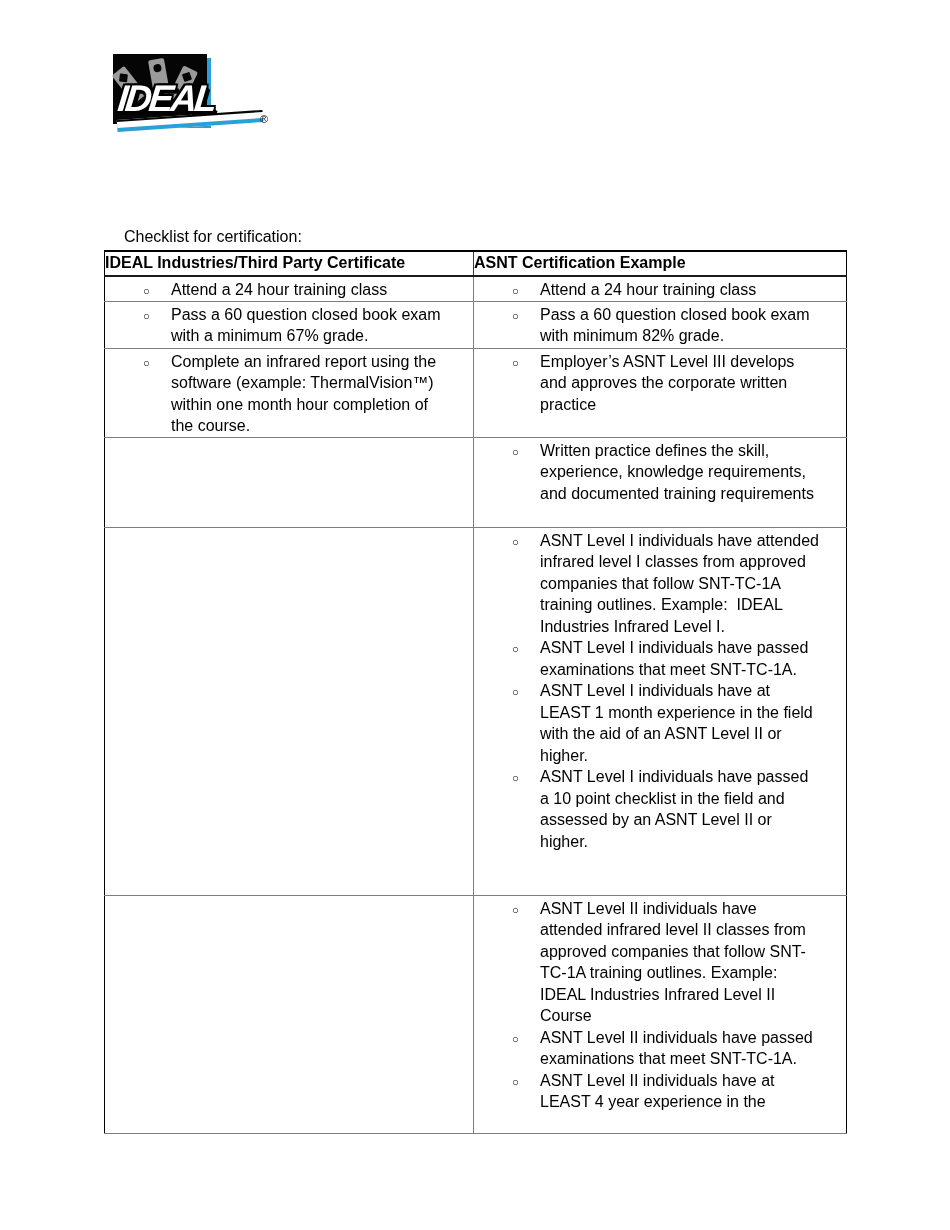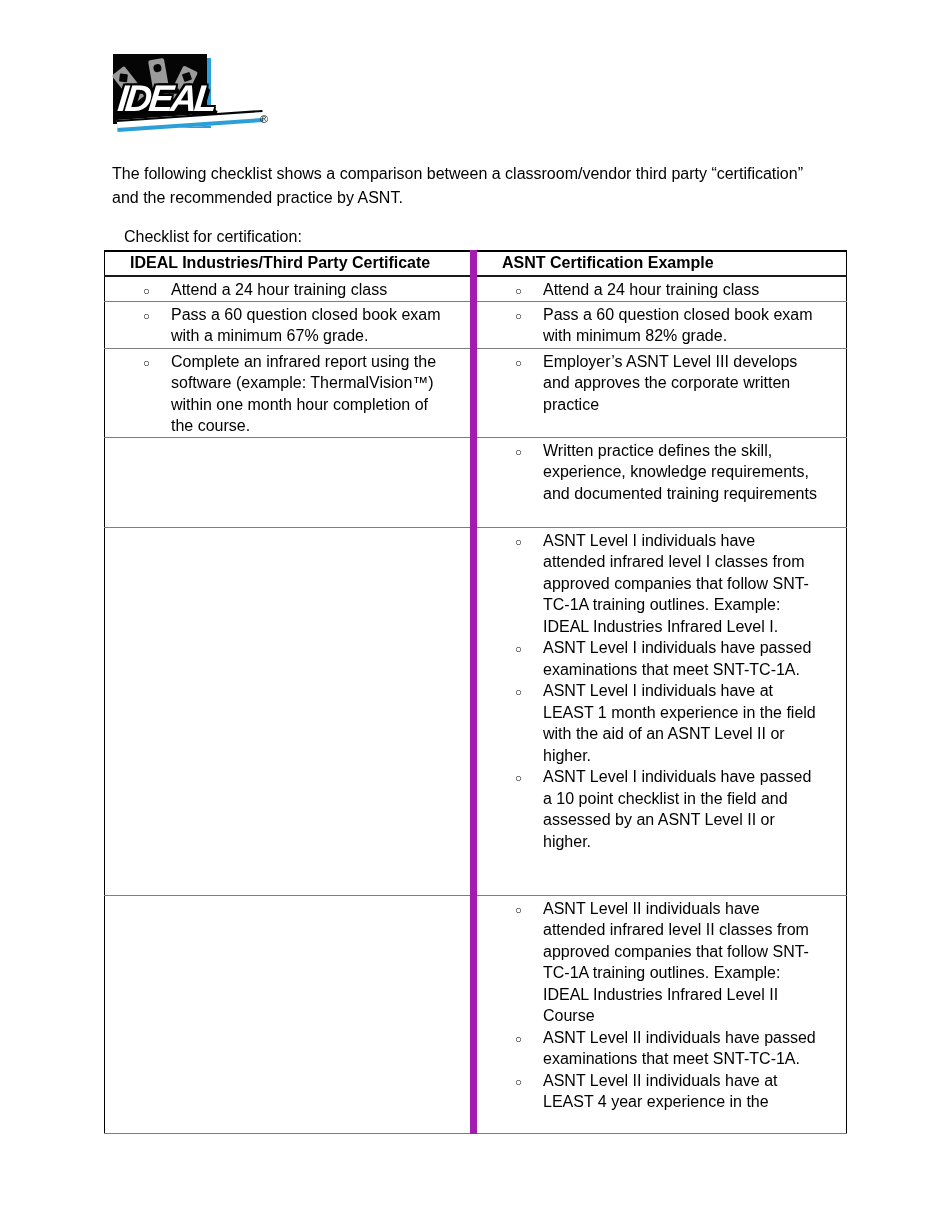--- a/index.html
+++ b/index.html
@@ -53,27 +53,27 @@
     border-collapse:collapse; table-layout:fixed;
     font-size:16px; line-height:21.5px; color:#000;
     border:1px solid #000;
     border-top:2px solid #000;
   }
   table.cmp col.c-left  { width:369px; }
   table.cmp col.c-right { width:373px; }
   table.cmp th {
     border:1px solid #3d3d3d; border-top:2px solid #000; border-bottom:2px solid #1a1a1a;
     height:20px; text-align:left; vertical-align:middle;
-    font-size:16px; font-weight:bold; padding:0 4px 1px 25px; white-space:nowrap; overflow:hidden;margin-left:10px;
+    font-size:16px; font-weight:bold; padding:0 4px 1px 0; white-space:nowrap; overflow:hidden;margin-left:10px;
   }
   table.cmp td {
     border:1px solid #7d7d7d;
     vertical-align:top; padding:2px 26px 0 0; overflow:hidden;
   }
-  table.cmp td + td, table.cmp th + th { border-left:7px solid #a21caf; }
+  table.cmp td + td, table.cmp th + th { border-left:1px solid #a21caf; }
   table.cmp td:first-child, table.cmp th:first-child { border-left:1px solid #000; }
   table.cmp td:last-child,  table.cmp th:last-child  { border-right:1px solid #000; }
 
   .li { position:relative; padding-left:66px; }
   .mk { position:absolute; left:38px; top:2px; font-size:11.5px; }
   .tx { white-space:pre-wrap;margin-top:16px; }
 </style>
 </head>
 <body>
 
@@ -83,21 +83,20 @@
     <div class="logo-box">
       <div class="tool tool-left"></div>
       <div class="tool tool-mid"></div>
       <div class="tool tool-right"></div>
     </div>
     <div class="logo-swoosh"></div>
     <div class="logo-word">IDEAL</div>
     <div class="logo-reg">®</div>
   </div>
 
-  <p class="intro">The following checklist shows a comparison between a classroom/vendor third party “certification” and the recommended practice by ASNT.</p>
 
   <p class="section-label">Checklist for certification:</p>
 
   <table class="cmp">
     <colgroup>
         <col class="c-left">
         <col class="c-right">
       </colgroup>
     <thead>
       <tr>

